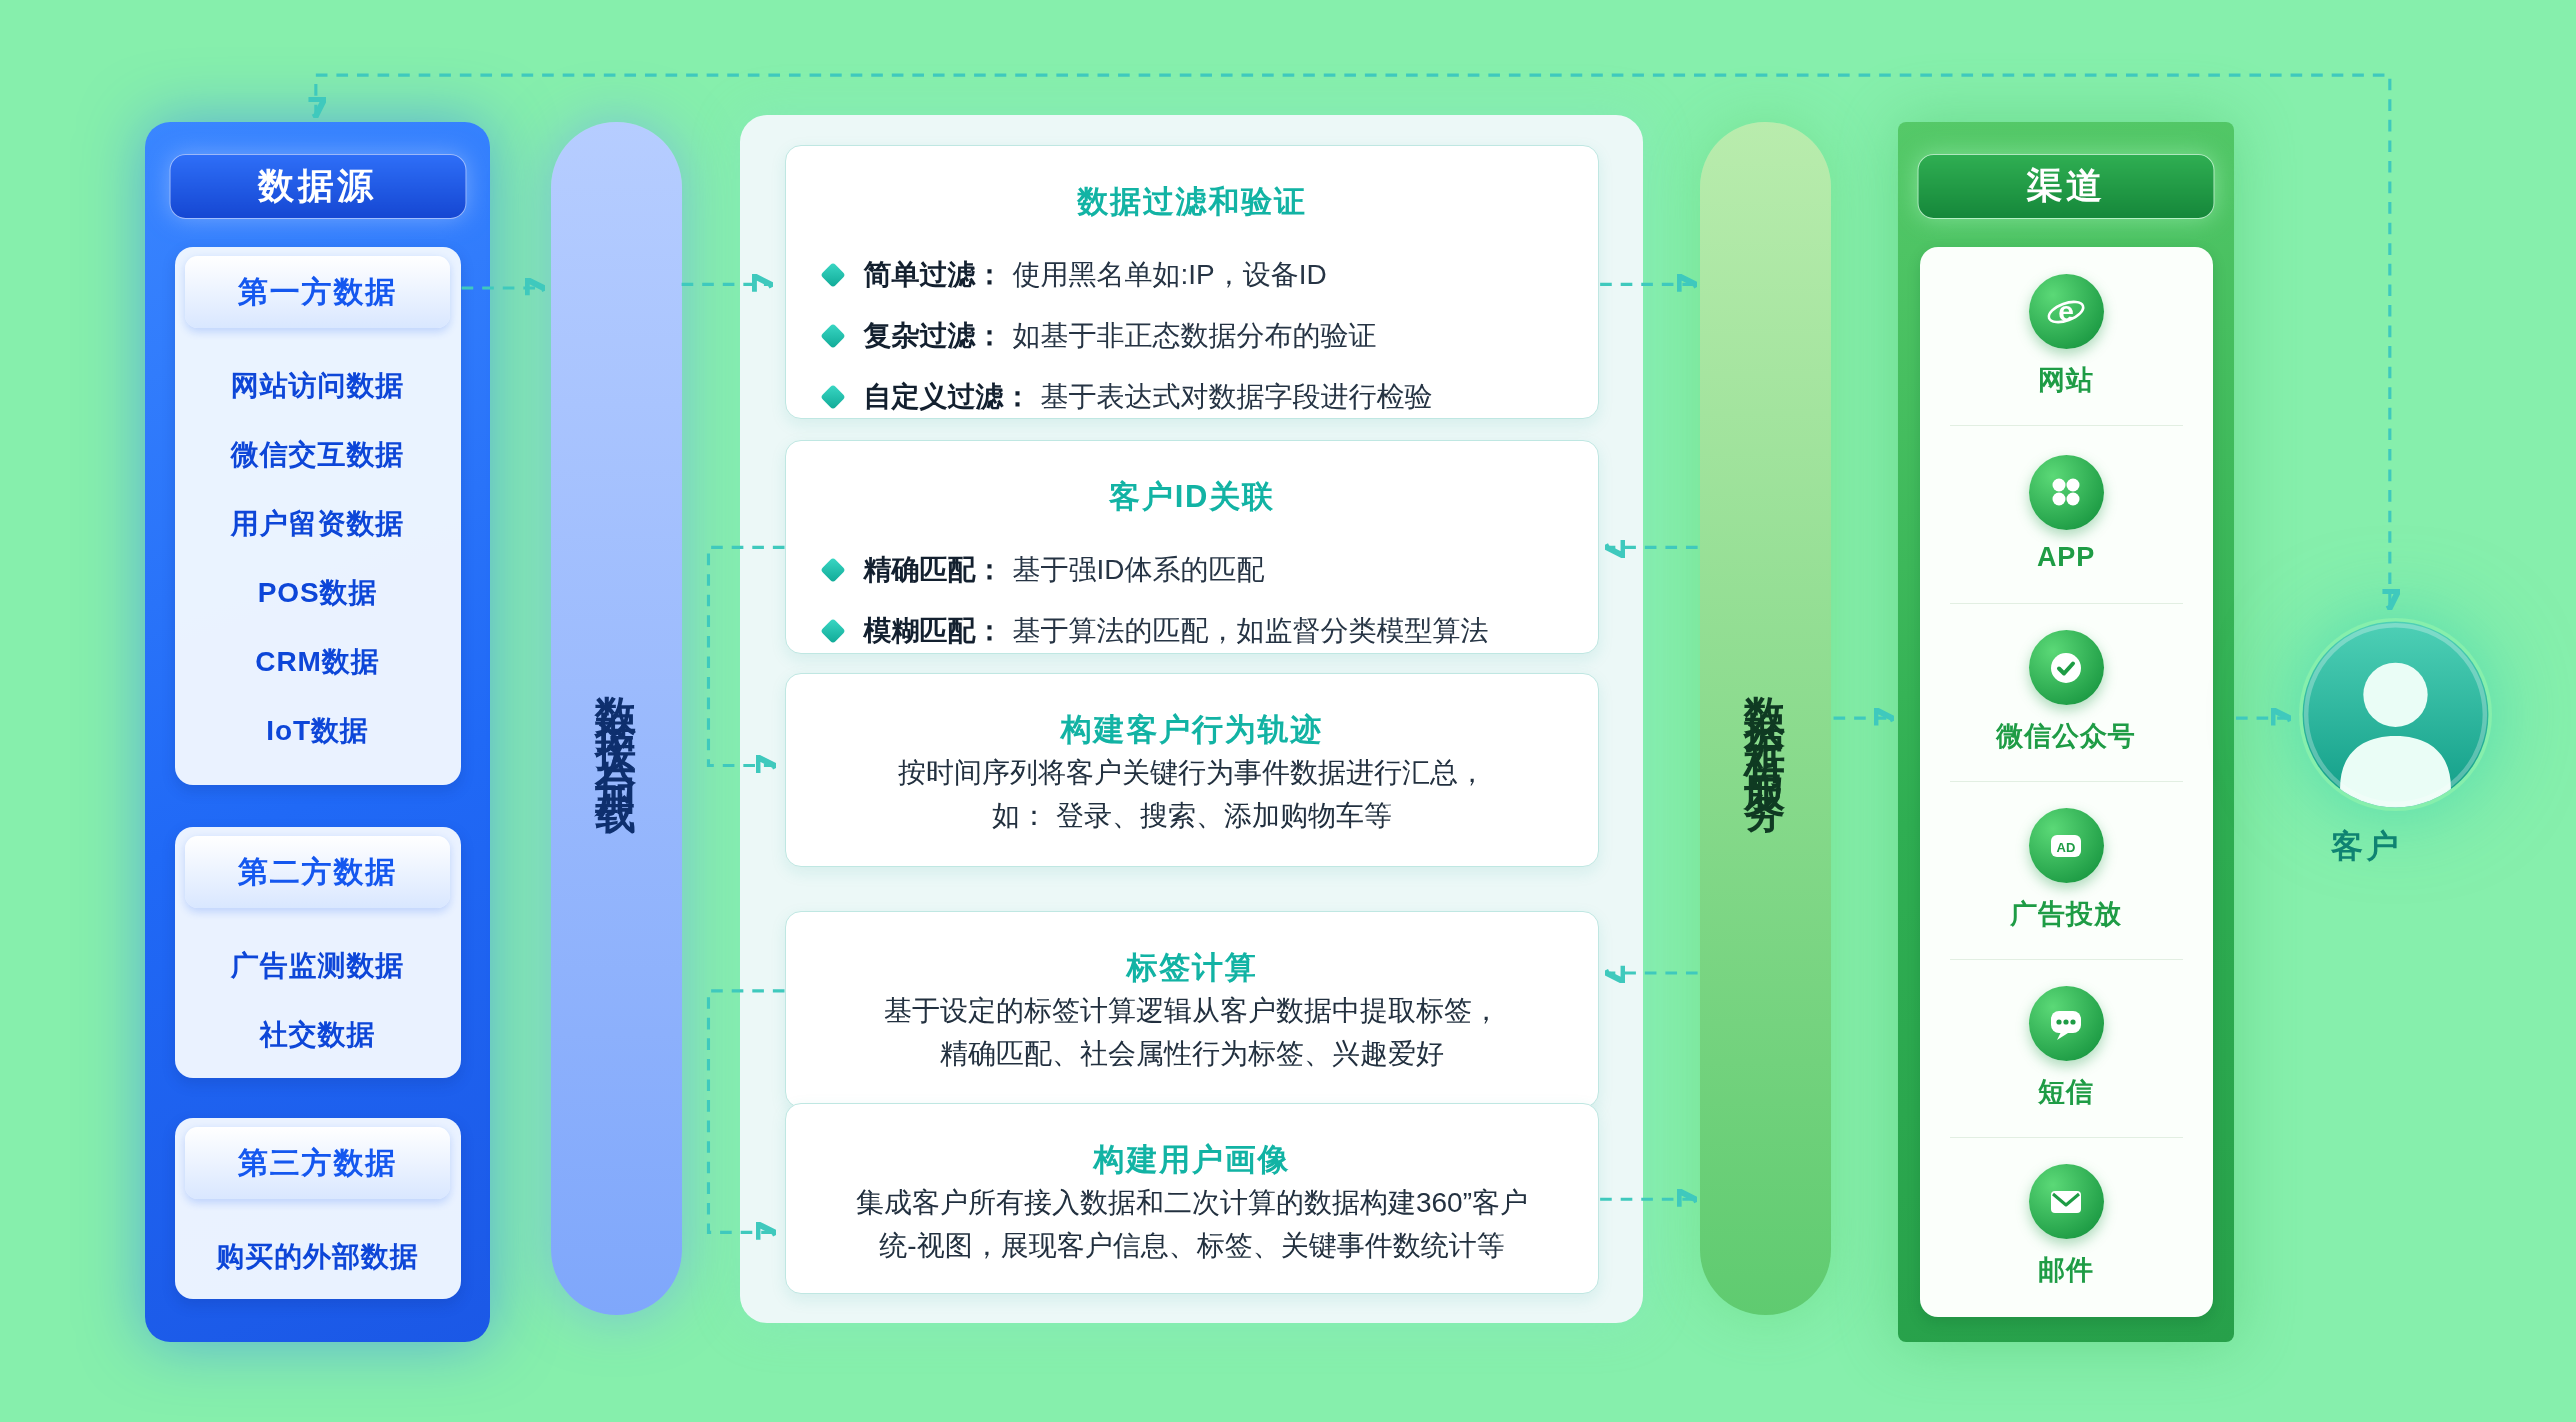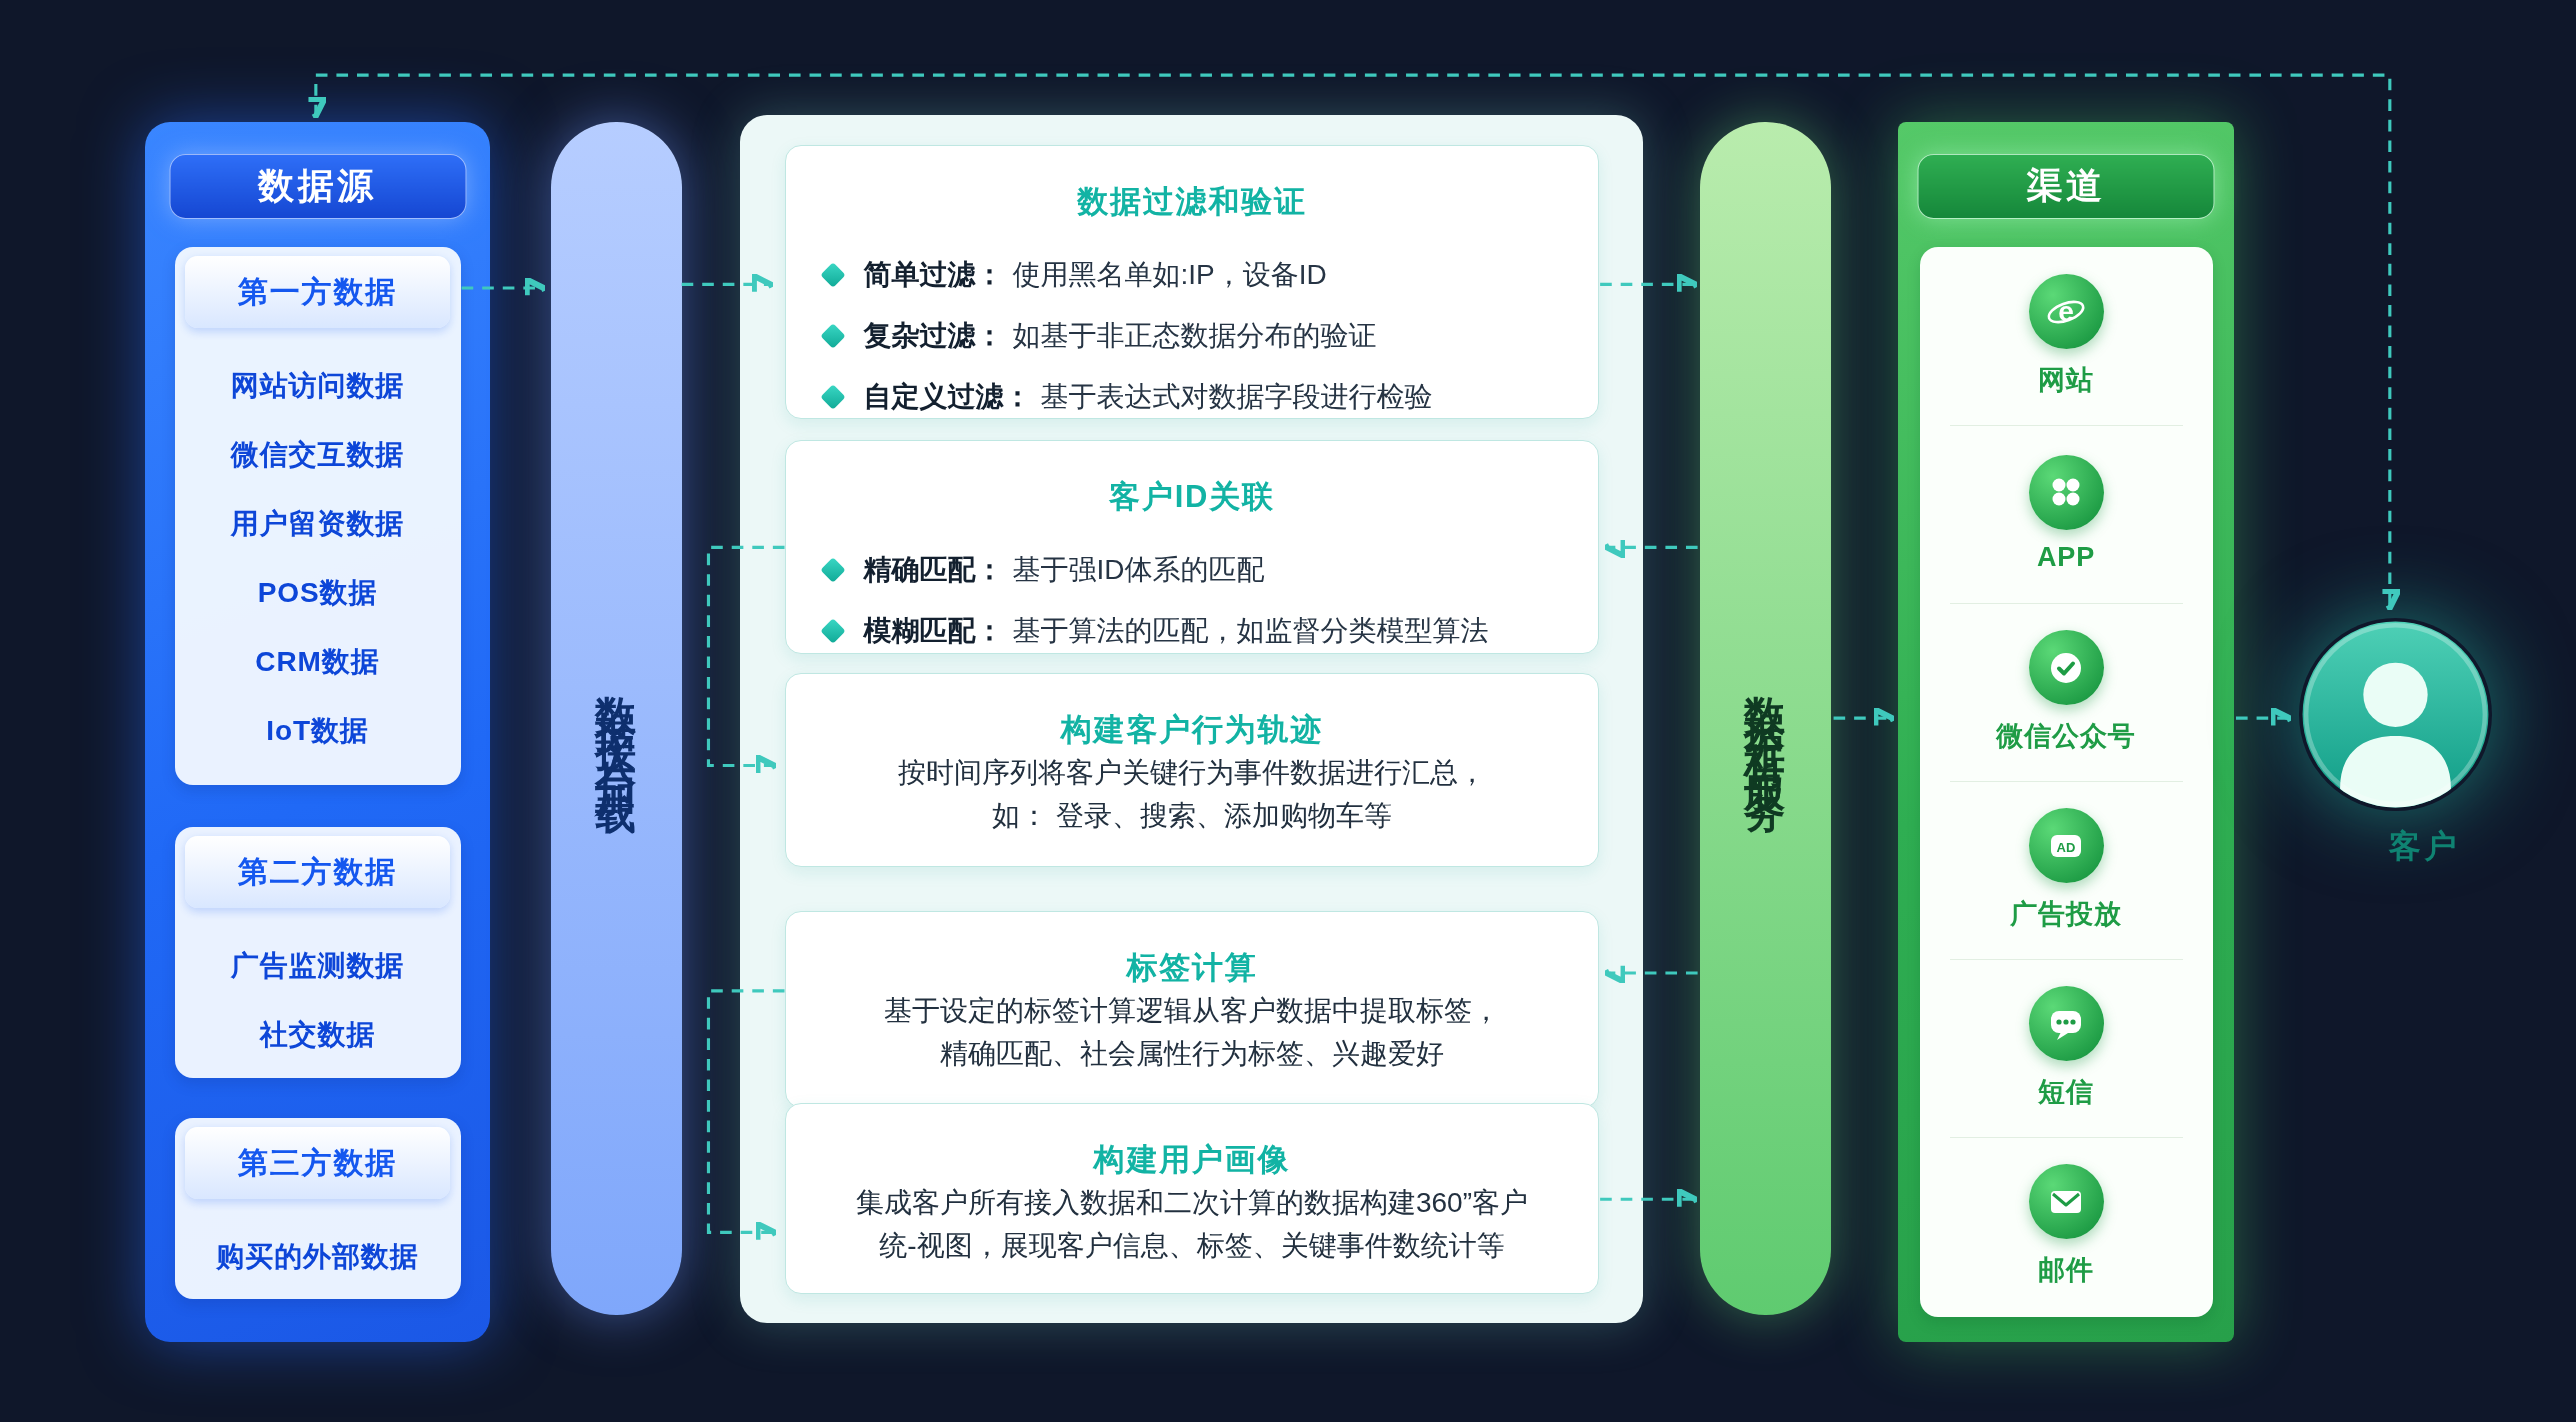--- a/index.html
+++ b/index.html
@@ -1,17 +1,17 @@
 <!DOCTYPE html>
 <html style="font-size:14.3px"><head>
 <meta charset="utf-8">
 <style>
   html,body{margin:0;padding:0;background:#000;}
   .canvas{
-    position:relative;width:2576px;height:1422px;background:#0f172a;overflow:hidden;
+    position:relative;width:2576px;height:1422px;background:#86efac;overflow:hidden;
     font-family:"Liberation Sans","DejaVu Sans",sans-serif;
   }
   
   .panel-blue{
     position:absolute;left:145px;top:122px;width:345px;height:1220px;border-radius:25px;
     background:linear-gradient(160deg,#3a86ff 0%,#2069f6 55%,#1b58e6 100%);
     box-shadow:0 0 63px rgba(43,110,255,.5);
   }
   .pill-header{
     position:absolute;left:50%;transform:translateX(-50%);top:32px;width:295px;height:63px;
@@ -111,21 +111,21 @@
   }
   .ch-icon svg{display:block;}
   .ch-icon text{font-family:"Liberation Sans","DejaVu Sans",sans-serif;}
   .ch-label{font-size:27px;color:#1e9c45;font-weight:600;letter-spacing:0.9px;}
   
   .customer-wrap{
     position:absolute;left:2299px;top:618px;width:193px;height:193px;border-radius:50%;
     box-shadow:0 0 81px rgba(40,200,175,.55);
   }
   .customer-label{
-    position:absolute;left:2331px;top:825px;width:129px;text-align:right;
+    position:absolute;left:2331px;top:825px;width:129px;text-align:left;
     font-size:32px;font-weight:700;color:#0f8372;letter-spacing:3.6px;
   }
   
   .flow-svg{position:absolute;left:0;top:0;width:2576px;height:1422px;pointer-events:none;z-index:5;}
   .flow-svg path{fill:none;stroke:#3fc9bd;stroke-width:3.5;stroke-dasharray:13 10;}
 </style>
 </head>
 <body>
 
 <div class="canvas">

